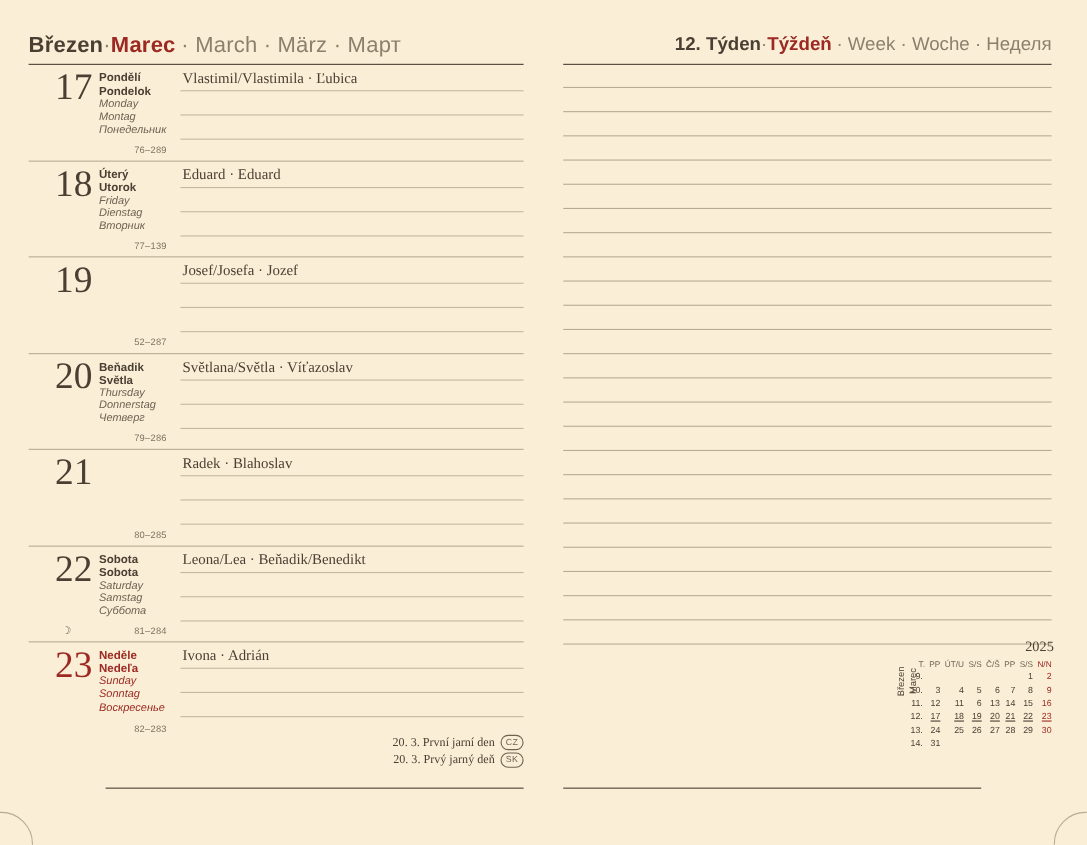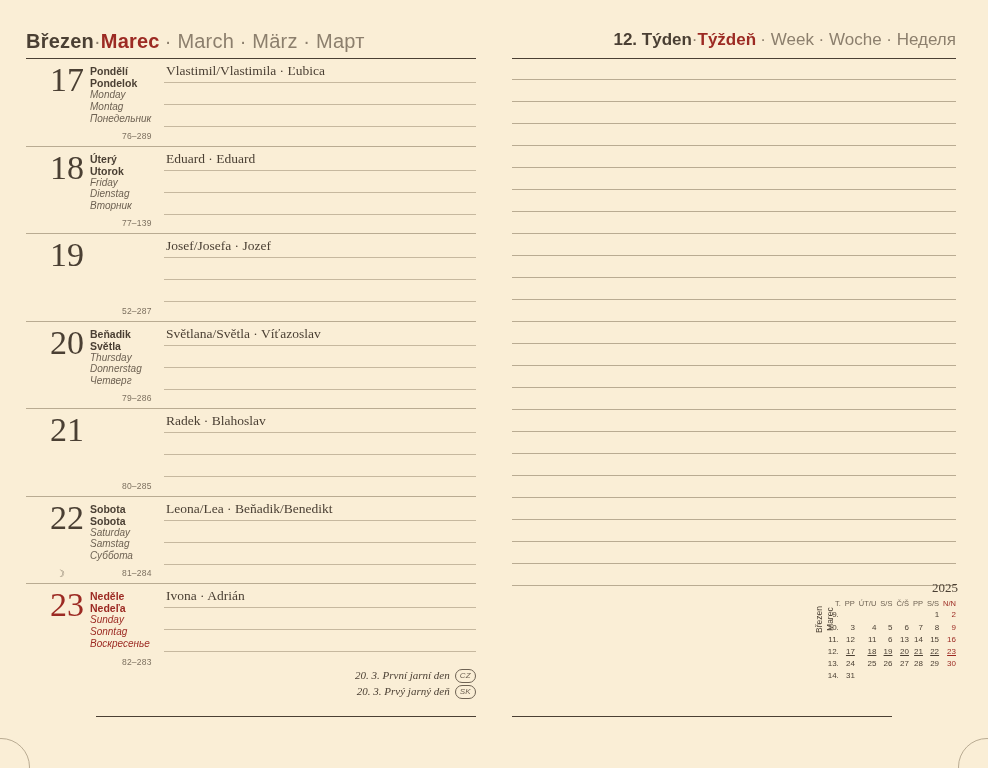--- a/index.html
+++ b/index.html
@@ -154,21 +154,20 @@
   .footnotes {
     position: absolute;
     left: 26px;
     width: 450px;
     top: 668px;
     text-align: right;
     font-size: 11px;
     color: #4a3f33;
     font-family: "Liberation Serif", serif;
     line-height: 1.45;
-    font-style: italic;
   }
   .cc {
     display: inline-block;
     border: 1px solid #6e6253;
     border-radius: 7px;
     padding: 0 4px;
     font-size: 8px;
     font-family: "Liberation Sans", sans-serif;
     color: #6e6253;
     margin-left: 5px;

